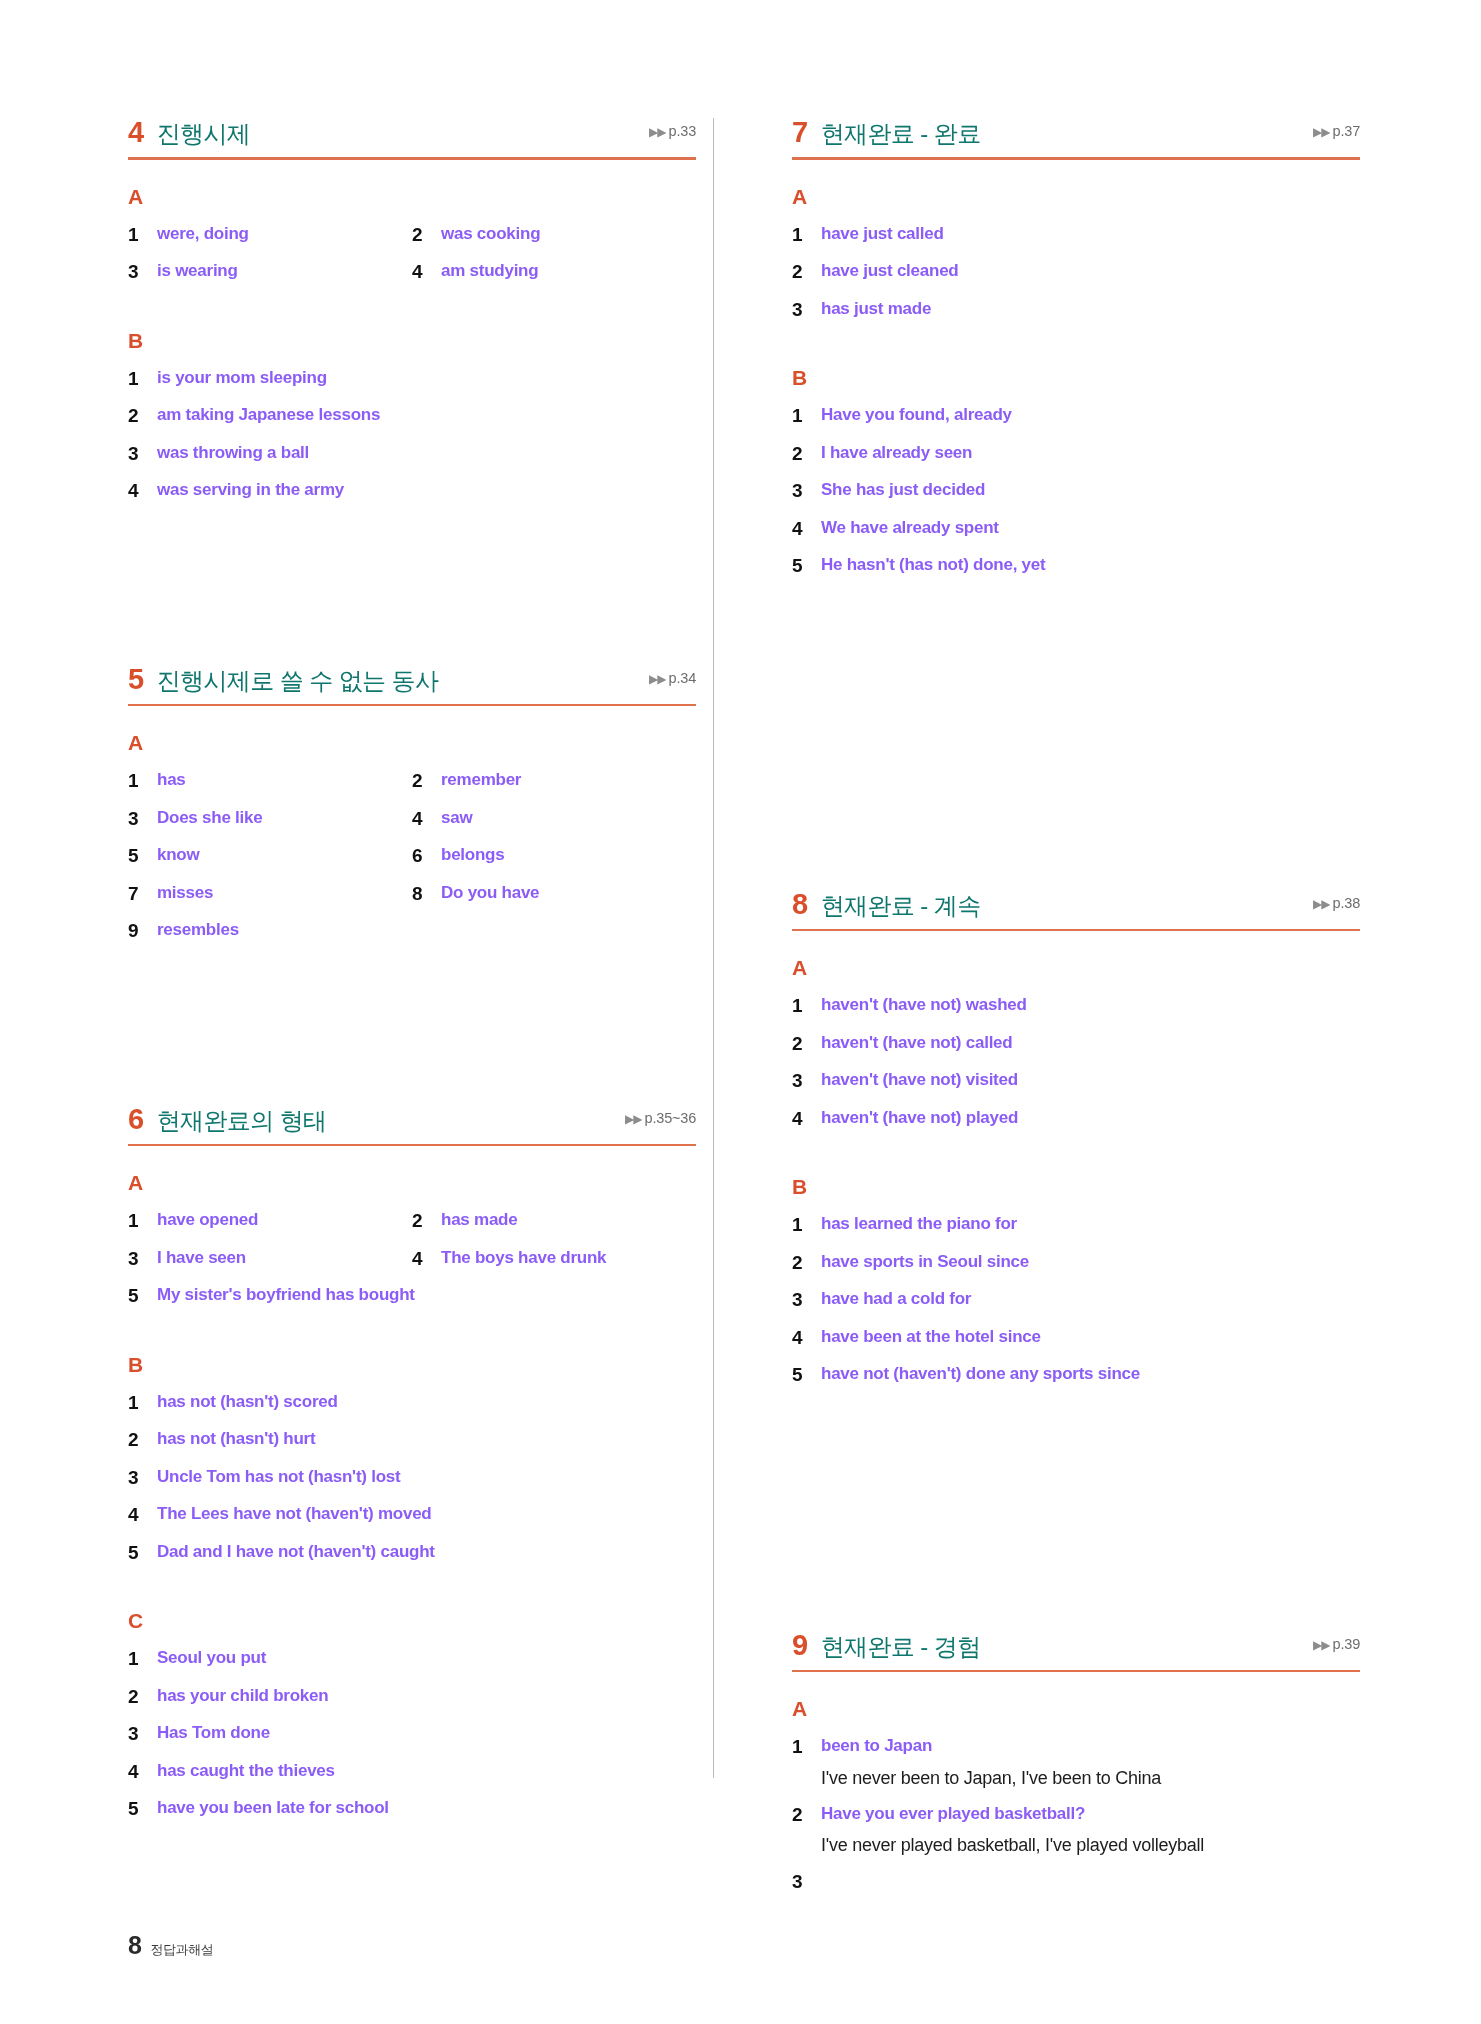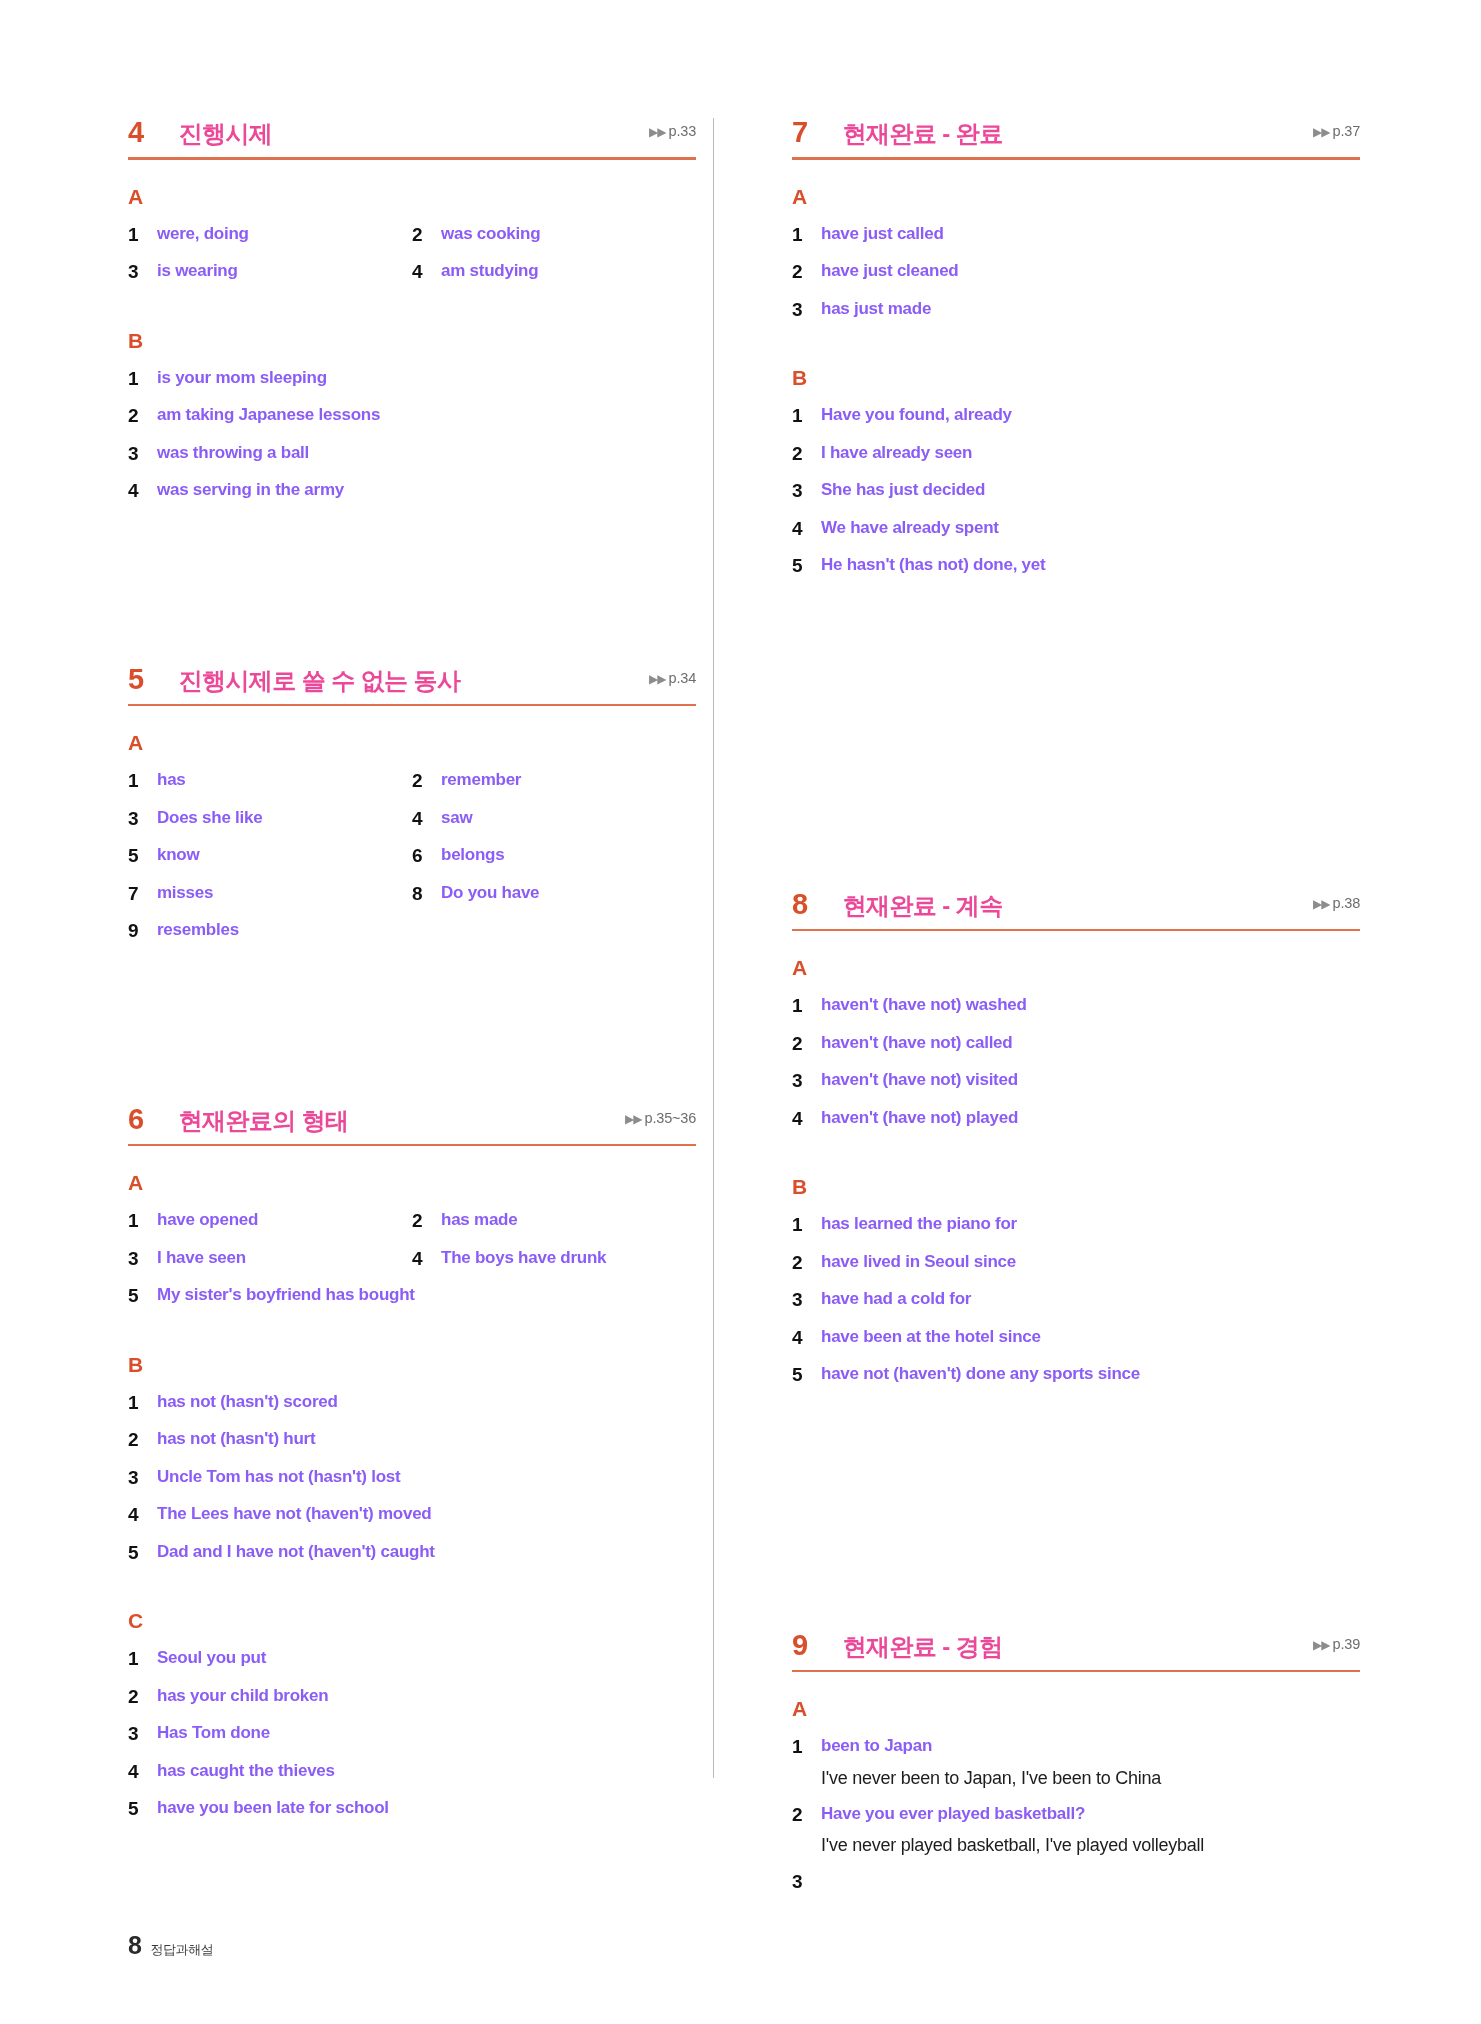--- a/index.html
+++ b/index.html
@@ -65,26 +65,25 @@
   .sec-num {
     font-size: 29px;
     font-weight: bold;
     color: #d94f2b;
     line-height: 1;
     margin-right: 13px;
     letter-spacing: -0.5px;
   }
   .sec-title {
     font-size: 24px;
-    font-weight: bold;
-    color: #ec4899;
+    font-weight: normal;
+    color: #0f766e;
     line-height: 1;
     letter-spacing: -0.6px;
     flex: 1;
-    margin-left: 22px;
   }
   .sec-ref {
     font-size: 14.5px;
     color: #6d6d6d;
     line-height: 1;
     white-space: nowrap;
     letter-spacing: -0.2px;
     align-self: center;
     padding-bottom: 2px;
     text-align: right;
@@ -534,21 +533,21 @@
             <div class="ans-list">
               <div class="ans-row">
                 <div class="ans-item full">
                   <span class="ans-num">1</span>
                   <div class="ans-body"><span class="ans-text">has learned the piano for</span></div>
                 </div>
               </div>
               <div class="ans-row">
                 <div class="ans-item full">
                   <span class="ans-num">2</span>
-                  <div class="ans-body"><span class="ans-text">have lived in Seoul since</span></div>
+                  <div class="ans-body"><span class="ans-text">have sports in Seoul since</span></div>
                 </div>
               </div>
               <div class="ans-row">
                 <div class="ans-item full">
                   <span class="ans-num">3</span>
                   <div class="ans-body"><span class="ans-text">have had a cold for</span></div>
                 </div>
               </div>
               <div class="ans-row">
                 <div class="ans-item full">

